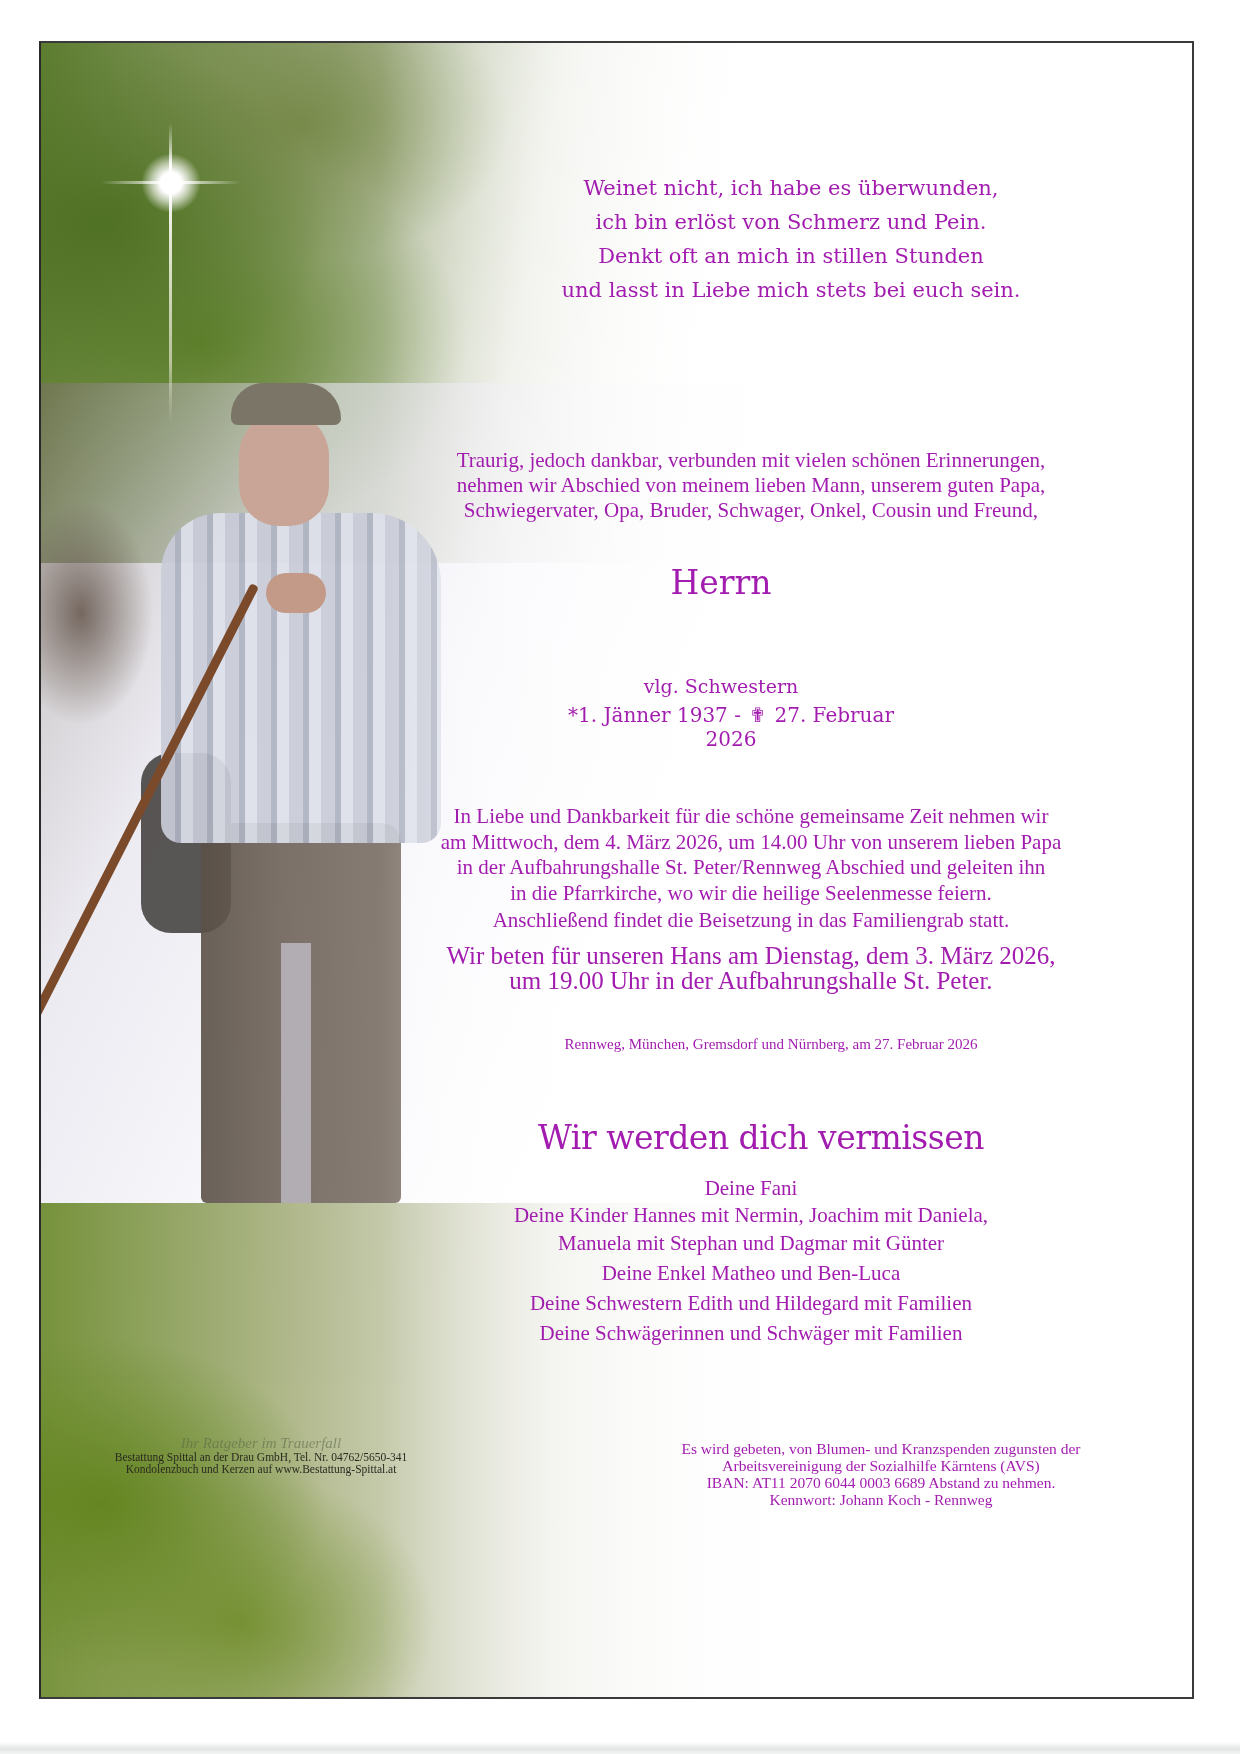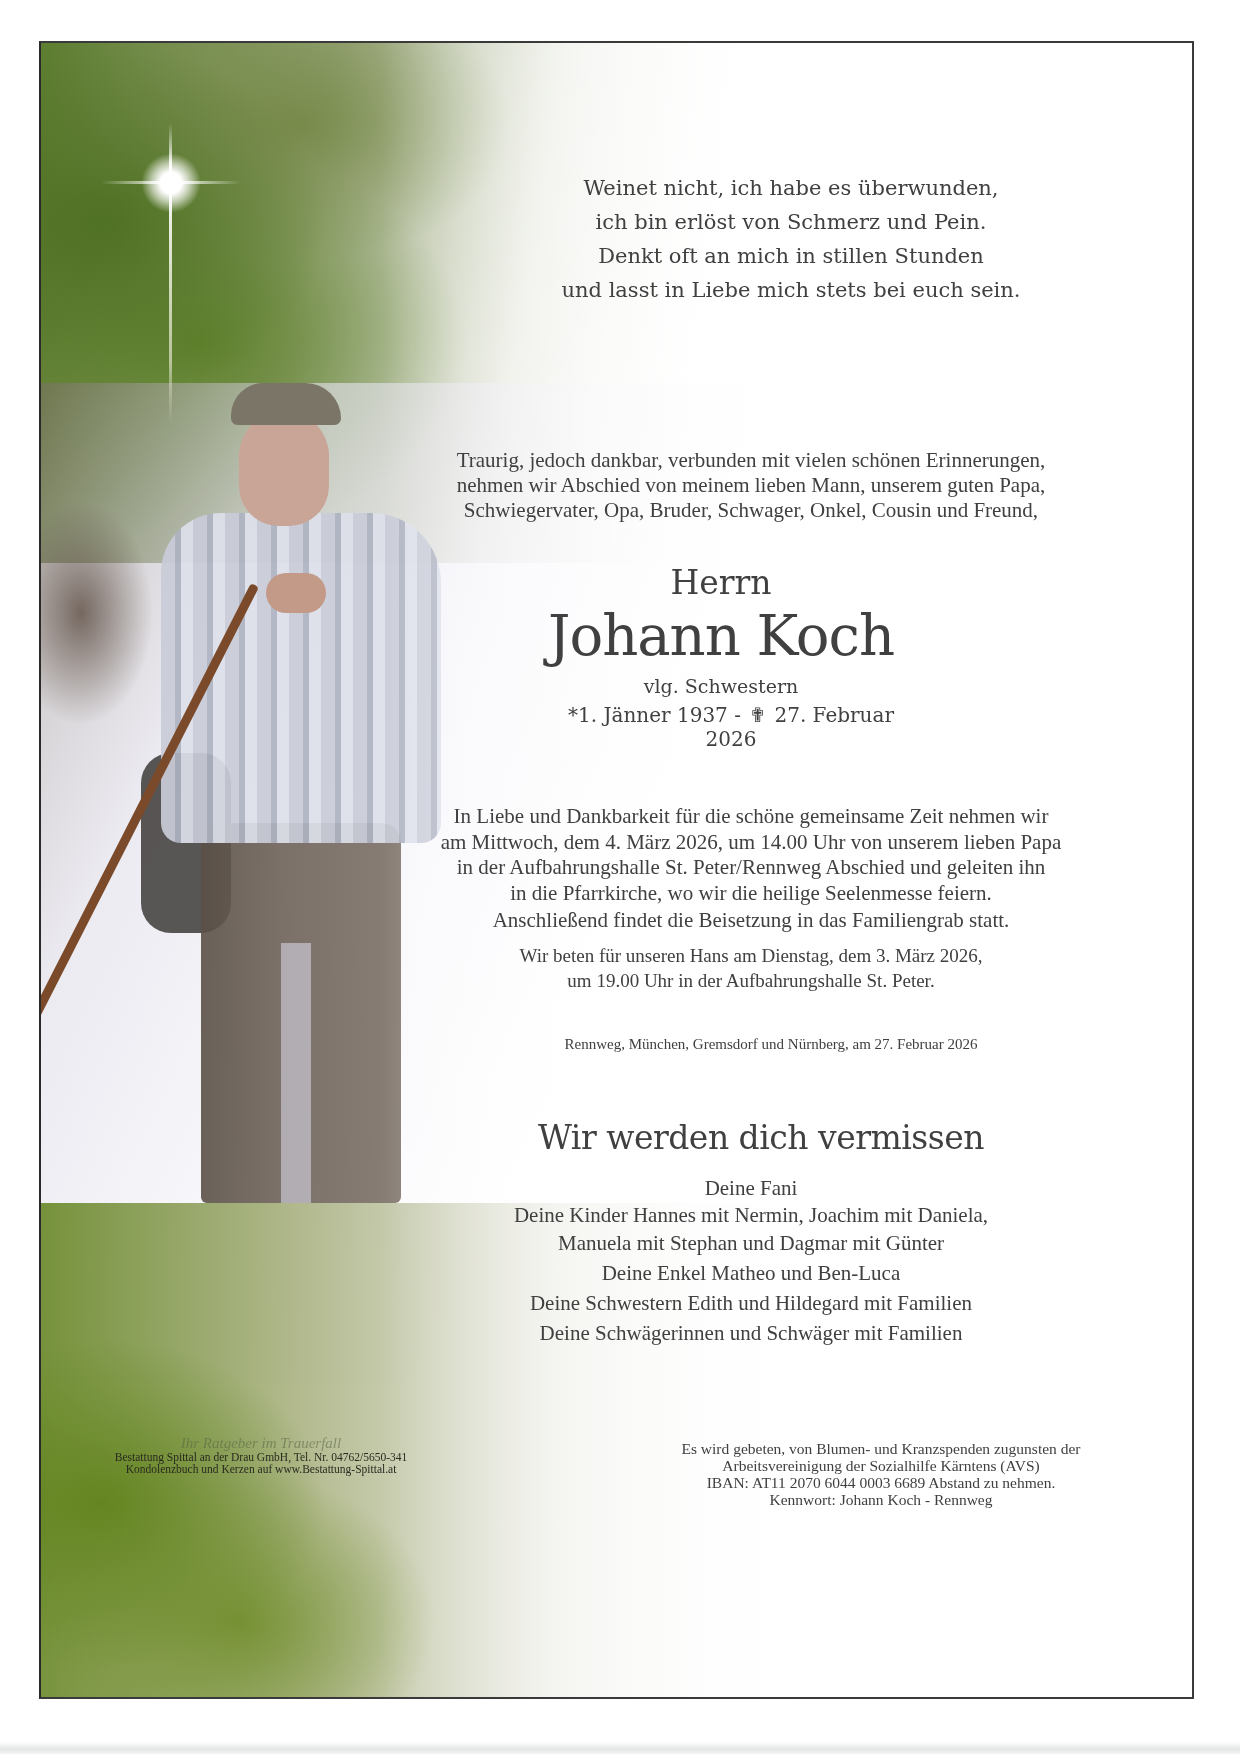--- a/index.html
+++ b/index.html
@@ -118,21 +118,21 @@
     }
     .star .vbar {
       position: absolute; left: 28px; top: -30px; width: 3px; height: 300px;
       background: linear-gradient(180deg, rgba(255,255,255,0) 0%, #ffffff 15%, rgba(250,250,240,0.85) 40%, rgba(240,240,225,0.6) 80%, rgba(255,255,255,0) 100%);
     }
 
     
     .text {
       position: absolute;
       text-align: center;
-      color: #404040;
+      color: #a21caf;
     }
     .poem {
       left: 420px; top: 128px; width: 660px;
       font-family: "DejaVu Serif", serif;
       font-size: 21px;
       line-height: 34px;
     }
     .intro {
       left: 320px; top: 405px; width: 780px;
       font-family: "Liberation Serif", serif;
@@ -169,21 +169,21 @@
     .funeral {
       left: 320px; top: 761px; width: 780px;
       font-family: "Liberation Serif", serif;
       font-size: 21px;
       line-height: 25.5px;
     }
     .funeral .last { margin-top: 2px; }
     .prayer {
       left: 320px; top: 900px; width: 780px;
       font-family: "Liberation Serif", serif;
-      font-size: 19px;
+      font-size: 25px;
       line-height: 25px;
     }
     .place {
       left: 380px; top: 993px; width: 700px;
       font-family: "Liberation Serif", serif;
       font-size: 15px;
     }
     .missing {
       left: 370px; top: 1075px; width: 700px;
       font-family: "DejaVu Serif", serif;
@@ -260,21 +260,20 @@
     <div>und lasst in Liebe mich stets bei euch sein.</div>
   </div>
 
   <div class="text intro">
     <div>Traurig, jedoch dankbar, verbunden mit vielen schönen Erinnerungen,</div>
     <div>nehmen wir Abschied von meinem lieben Mann, unserem guten Papa,</div>
     <div>Schwiegervater, Opa, Bruder, Schwager, Onkel, Cousin und Freund,</div>
   </div>
 
   <div class="text herrn">Herrn</div>
-  <div class="text name">Johann Koch</div>
   <div class="text vlg">vlg. Schwestern</div>
   <div class="text dates">
     <span>*1. Jänner 1937</span>
     <span>-</span>
     <span class="cross">✟</span>
     <span>27. Februar 2026</span>
   </div>
 
 
   <div class="text funeral">

